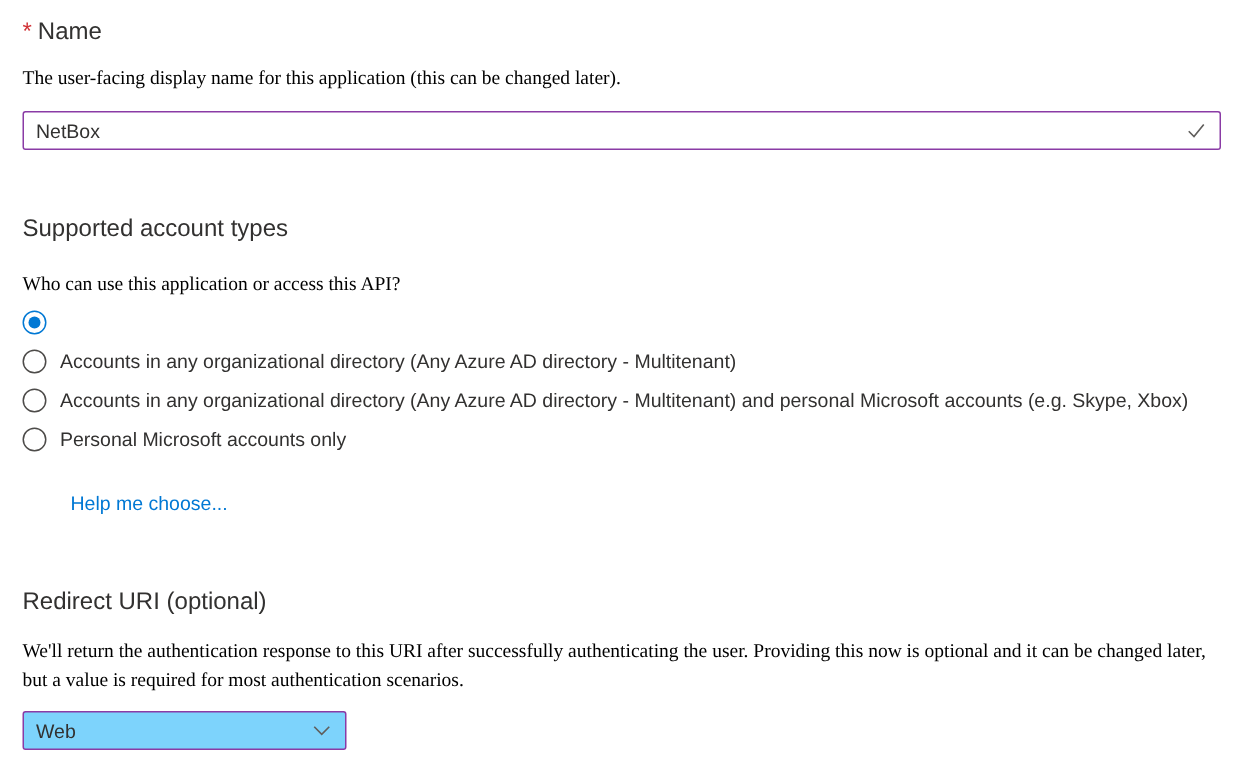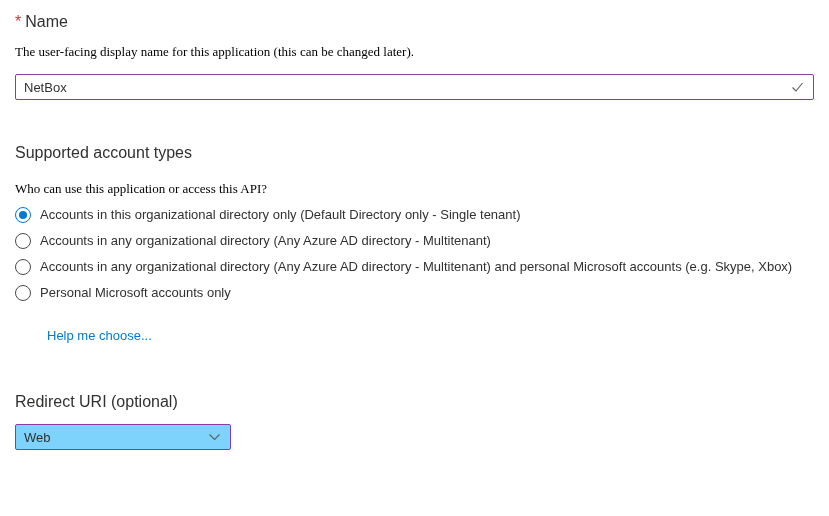--- a/index.html
+++ b/index.html
@@ -148,41 +148,41 @@
   </div>
 
   
   <div class="section-title acct-title">Supported account types</div>
 
   <div class="hint acct-question">Who can use this application or access this API?</div>
 
   <div class="radio-group">
     <div class="radio-row selected">
       <span class="radio-circle"></span>
-      <span class="radio-label">Accounts in this organizational directory only (Default Directory only - Single tenant)</span>
     </div>
     <div class="radio-row">
       <span class="radio-circle"></span>
       <span class="radio-label">Accounts in any organizational directory (Any Azure AD directory - Multitenant)</span>
     </div>
     <div class="radio-row">
       <span class="radio-circle"></span>
       <span class="radio-label">Accounts in any organizational directory (Any Azure AD directory - Multitenant) and personal Microsoft accounts (e.g. Skype, Xbox)</span>
     </div>
     <div class="radio-row">
       <span class="radio-circle"></span>
       <span class="radio-label">Personal Microsoft accounts only</span>
     </div>
   </div>
 
   <a class="help-link">Help me choose...</a>
 
   
   <div class="section-title redirect-title">Redirect URI (optional)</div>
 
+  <div class="hint redirect-hint">We'll return the authentication response to this URI after successfully authenticating the user. Providing this now is optional and it can be changed later, but a value is required for most authentication scenarios.</div>
 
   <div class="redirect-row">
     <div class="platform-select">
       <span class="select-value">Web</span>
       <span class="chevron">
         <svg width="15" height="15" viewBox="0 0 15 15">
             <path d="M2.5 5 L7.5 10 L12.5 5" stroke="#605e5c" stroke-width="1.1" fill="none"></path>
           </svg>
       </span>
     </div>

